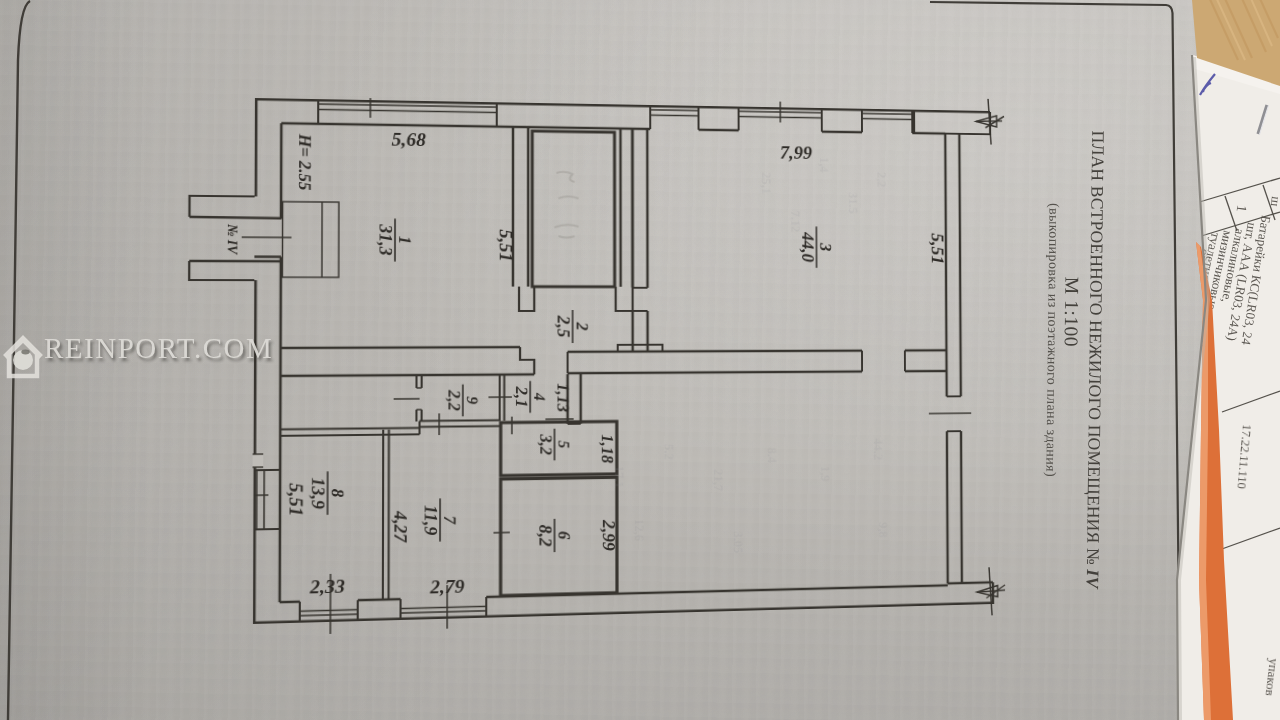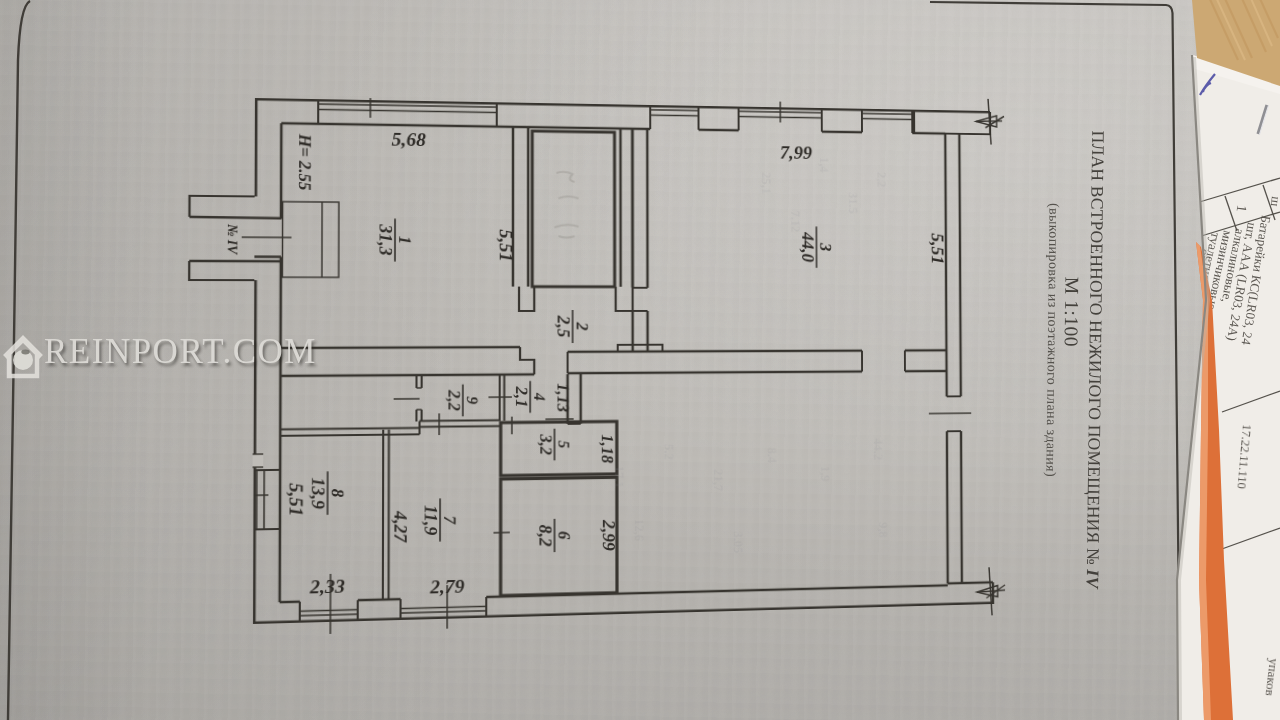--- a/index.html
+++ b/index.html
@@ -357,21 +357,21 @@
 <div style="position:absolute;left:0px;top:326px;opacity:0.92;filter:blur(0.35px)">
 
  <svg width="48" height="50" viewBox="0 0 48 50" style="position:absolute;left:2px;top:6px">
   <g fill="none" stroke="#e4e2dd" opacity="0.92">
    <path d="M3,25 L21,7 L39,25" stroke-width="5.5"></path>
    <path d="M7,23 L7,44 L35,44 L35,23" stroke-width="4.5"></path>
   </g>
   <circle cx="21" cy="28" r="10" fill="#e2e0db" opacity="0.95"></circle>
   <ellipse cx="23.5" cy="20" rx="4.2" ry="2.4" fill="#706e68" opacity="0.85"></ellipse>
  </svg>
- <div style="position:absolute;left:44px;top:6px;font-family:'Liberation Serif',serif;font-size:35px;letter-spacing:1.5px;color:#dddbd6;text-shadow:2px 3px 3px rgba(40,38,34,0.55)">REINPORT.COM</div>
+ <div style="position:absolute;left:44px;top:6px;font-family:'Liberation Serif',serif;font-size:29px;letter-spacing:1.5px;color:#dddbd6;text-shadow:2px 3px 3px rgba(40,38,34,0.55)">REINPORT.COM</div>
 </div>
 
 <svg style="position:absolute;left:0;top:0" width="1280" height="720" viewBox="0 0 1280 720">
 
  <path d="M1192,55 L1280,78 L1280,720 L1178,720 L1177,580 L1206,300 Z" fill="#f0ede8"></path>
  <path d="M1192,55 L1280,78 L1280,94 L1195,69 Z" fill="#f5f2ee"></path>
  <clipPath id="wp">
         <path d="M1192,55 L1280,78 L1280,720 L1178,720 L1177,580 L1206,300 Z"></path>
       </clipPath>
 

